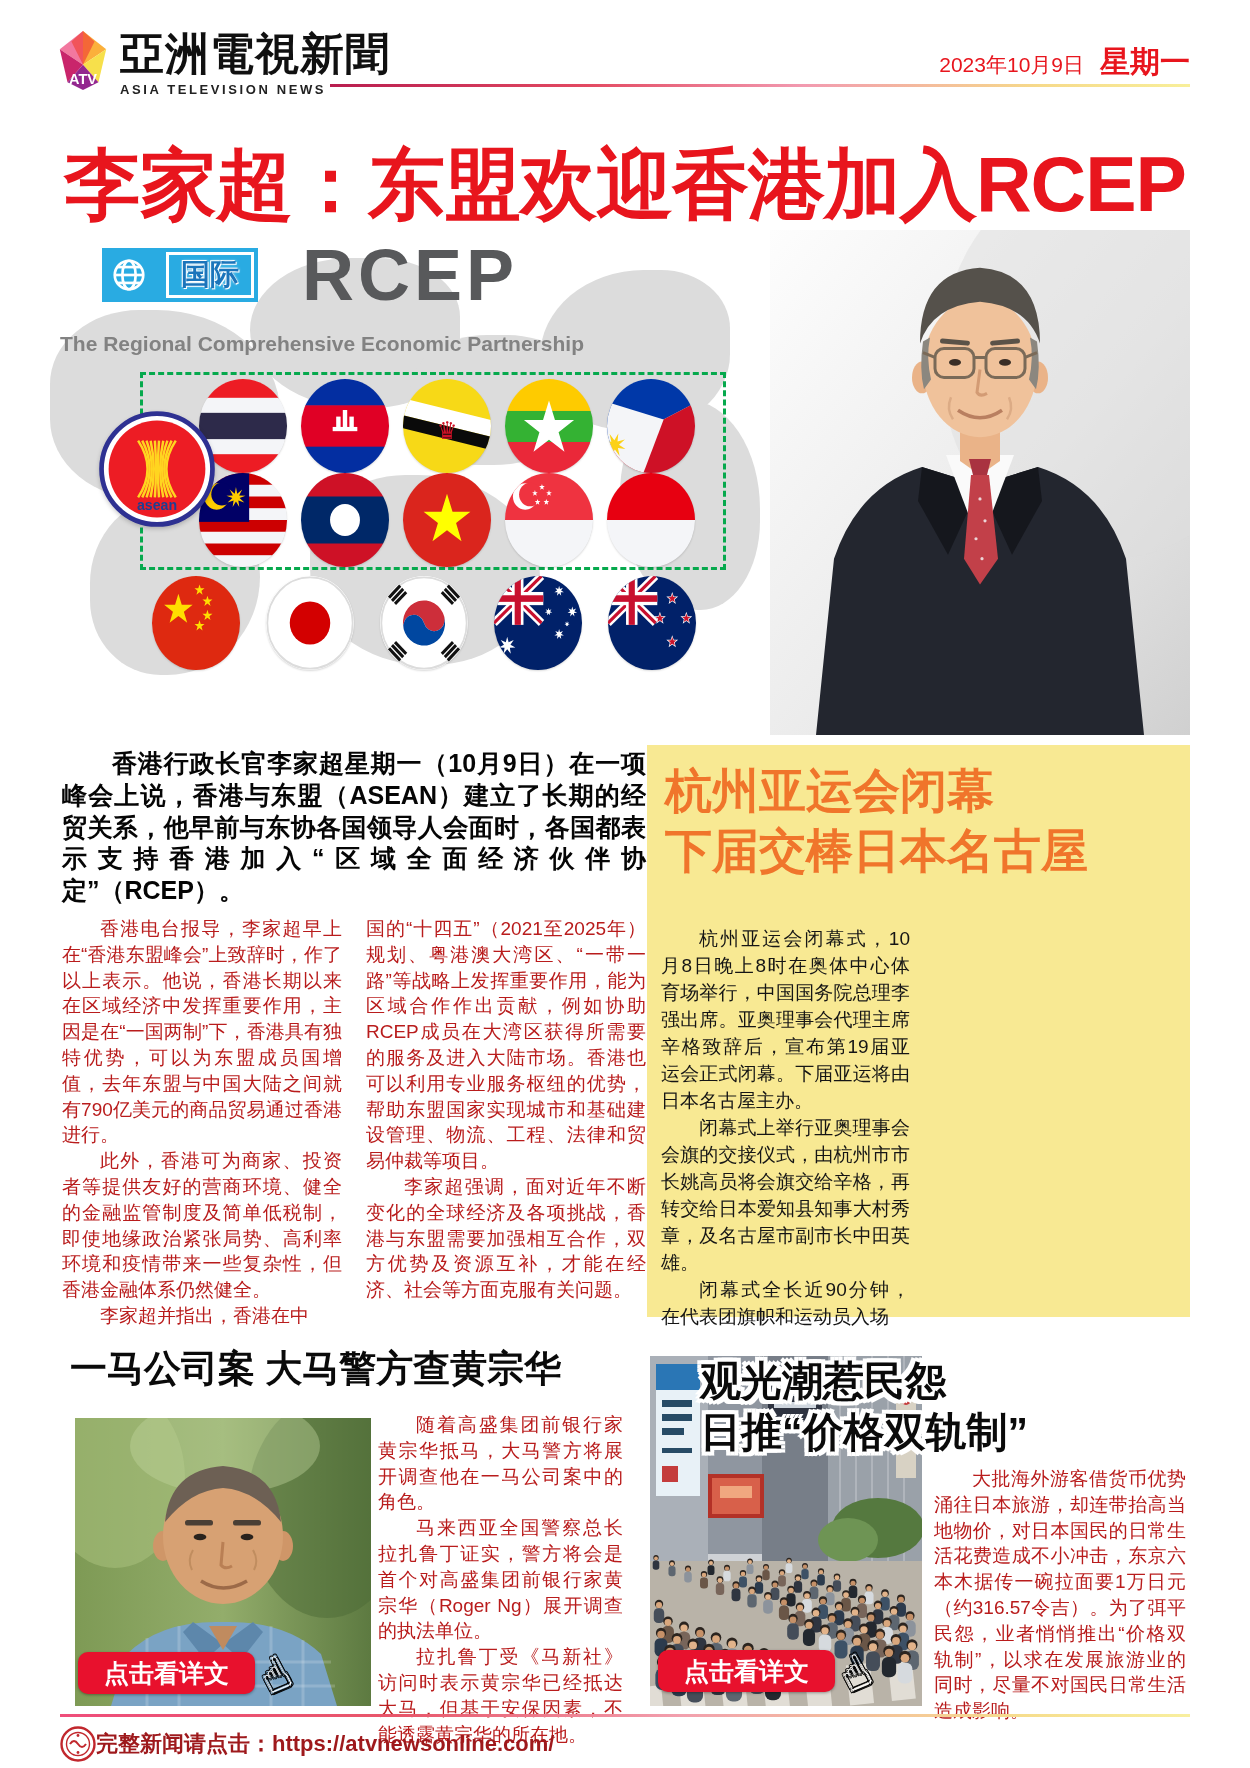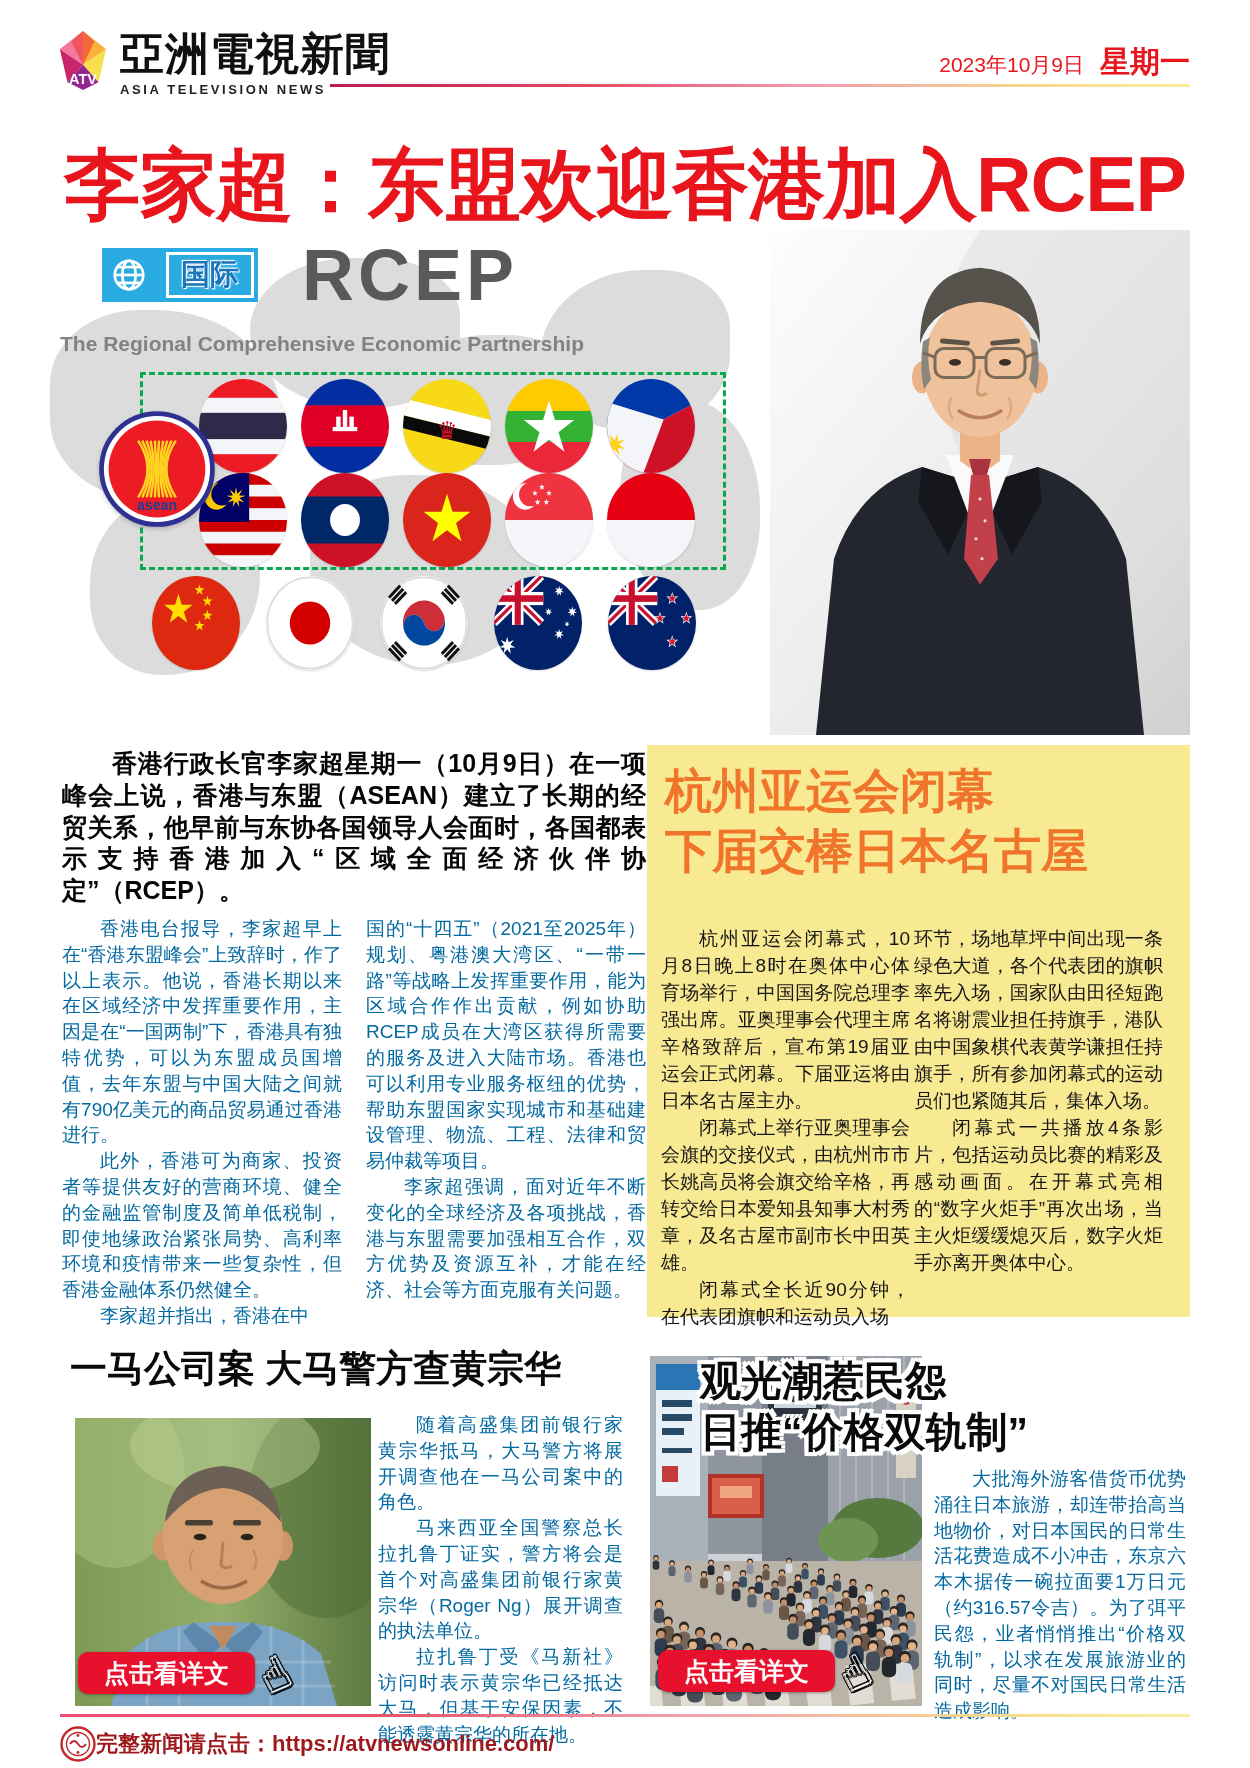--- a/index.html
+++ b/index.html
@@ -47,21 +47,21 @@
   
   .lee-photo{left:770px;top:230px;width:420px;height:505px;overflow:hidden;}
   .lee-photo svg{width:100%;height:100%;display:block;}
 
   
   .lead{left:62px;top:748px;width:584px;margin:0;font-size:25px;font-weight:bold;line-height:1.27;
        text-align:justify;color:#050505;}
   .lead.indent, .indent{text-indent:2em;}
   .cols-top{left:62px;top:916px;width:584px;display:flex;gap:24px;}
   .col{width:280px;}
-  .bodytext p{margin:0;font-size:19px;line-height:25.8px;text-align:justify;color:#0369a1;}
+  .bodytext p{margin:0;font-size:19px;line-height:25.8px;text-align:justify;color:#b91c1c;}
 
   
   .asiad-box{left:647px;top:745px;width:543px;height:572px;background:#F8E993;box-sizing:border-box;
        padding:14px 14px 0 14px;}
   .asiad-head{margin:2px 0 12px 4px;font-size:47px;line-height:1.28;font-weight:bold;color:#F0752B;}
   .asiad-cols{display:flex;gap:4px;margin-top:44px;}
   .asiad-cols .acol{width:249px;}
   .asiad-cols p{margin:0;font-size:19px;line-height:27px;text-align:justify;color:#151515;}
 
   
@@ -428,24 +428,20 @@
 
   <aside class="abs asiad-box">
     <h2 class="asiad-head"><span>杭州亚运会闭幕</span><br>
       <span>下届交棒日本名古屋</span></h2>
     <div class="asiad-cols">
       <div class="acol">
         <p class="indent">杭州亚运会闭幕式，10月8日晚上8时在奥体中心体育场举行，中国国务院总理李强出席。亚奥理事会代理主席辛格致辞后，宣布第19届亚运会正式闭幕。下届亚运将由日本名古屋主办。</p>
         <p class="indent">闭幕式上举行亚奥理事会会旗的交接仪式，由杭州市市长姚高员将会旗交给辛格，再转交给日本爱知县知事大村秀章，及名古屋市副市长中田英雄。</p>
         <p class="indent">闭幕式全长近90分钟，在代表团旗帜和运动员入场</p>
       </div>
-      <div class="acol">
-        <p>环节，场地草坪中间出现一条绿色大道，各个代表团的旗帜率先入场，国家队由田径短跑名将谢震业担任持旗手，港队由中国象棋代表黄学谦担任持旗手，所有参加闭幕式的运动员们也紧随其后，集体入场。</p>
-        <p class="indent">闭幕式一共播放4条影片，包括运动员比赛的精彩及感动画面。在开幕式亮相的“数字火炬手”再次出场，当主火炬缓缓熄灭后，数字火炬手亦离开奥体中心。</p>
-      </div>
     </div>
   </aside>
 
   <h2 class="abs m-head">一马公司案  大马警方查黄宗华</h2>
   <div class="abs m-photo">
     <svg viewBox="0 0 296 288" preserveAspectRatio="none" aria-hidden="true">
       <defs>
           <linearGradient id="gbg" x1="0" y1="0" x2="1" y2="0">
         <stop offset="0" stop-color="#7e9a55"></stop>
             <stop offset=".5" stop-color="#93ad6b"></stop>

